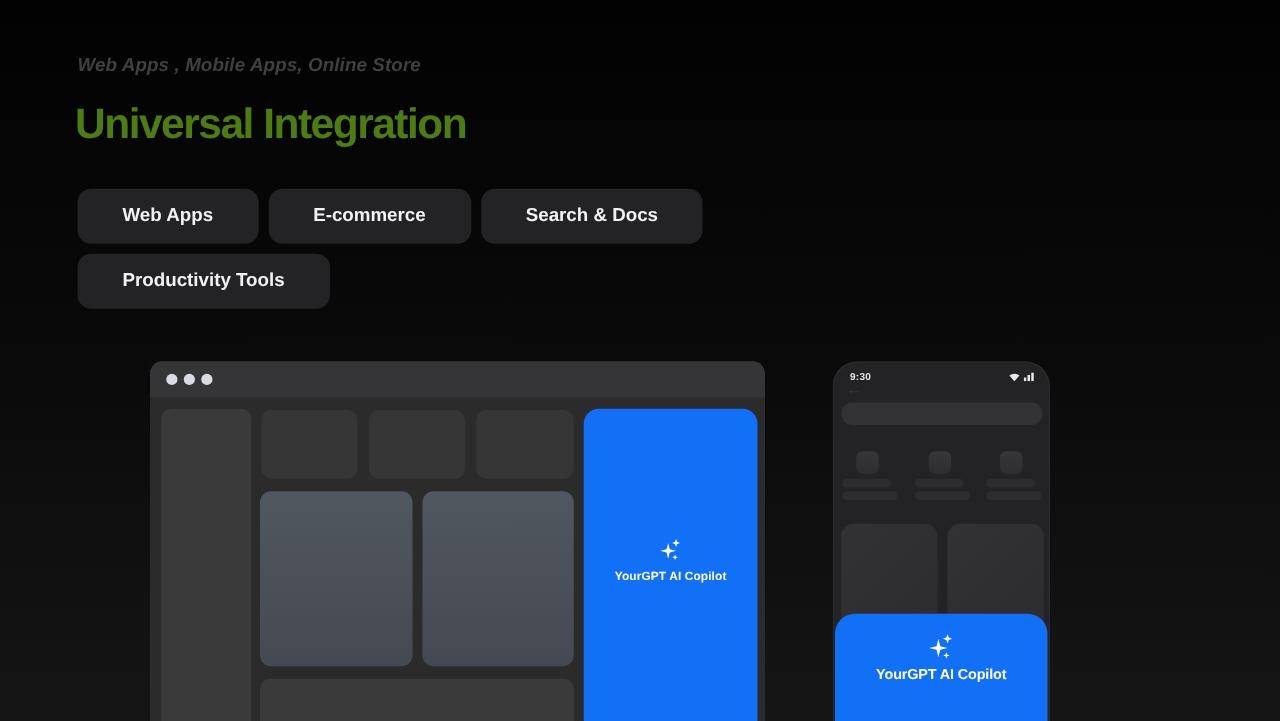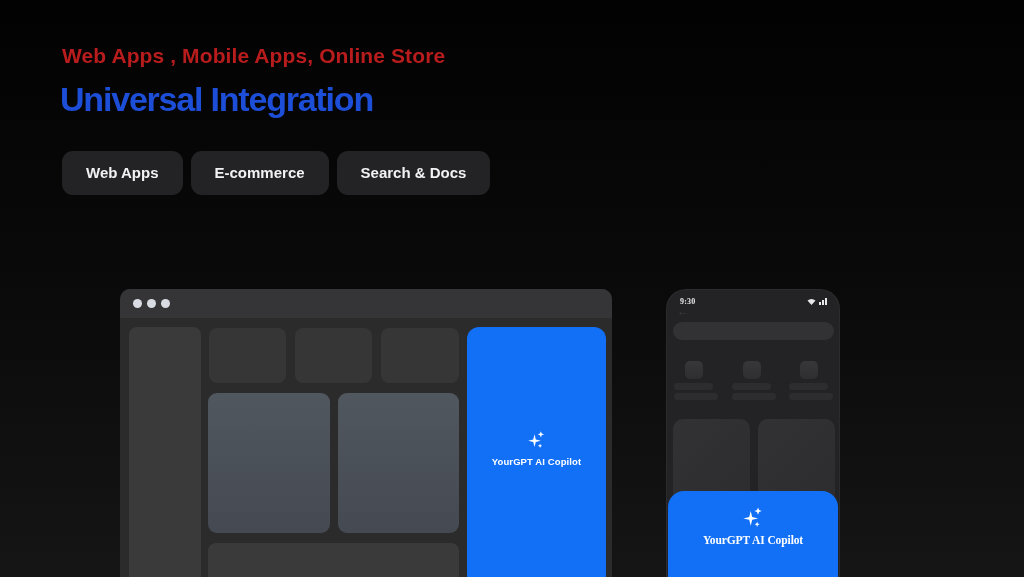--- a/index.html
+++ b/index.html
@@ -8,34 +8,34 @@
     font-family: "Liberation Sans", sans-serif;
     background: linear-gradient(180deg, #020202 0%, #090909 45%, #151515 100%);
     overflow: hidden;
     position: relative;
   }
   .stage { position: absolute; inset: 0; width: 1024px; height: 577px; }
 
   
   .eyebrow {
     position: absolute; left: 62px; top: 44px;
-    font-size: 21px; font-weight: 700; color: #b91c1c; letter-spacing: 0.1px;
+    font-size: 15px; font-weight: 700; color: #404040; letter-spacing: 0.1px; font-style: italic;
   }
   .page-title {
     position: absolute; left: 60px; top: 80px;
-    font-size: 34px; font-weight: 700; color: #1d4ed8; letter-spacing: -1.2px;
+    font-size: 34px; font-weight: 700; color: #4d7c0f; letter-spacing: -1.2px;
   }
 
   
   .pills {
     position: absolute; left: 62px; top: 151px; width: 590px;
     display: flex; flex-wrap: wrap; gap: 8px 8px;
   }
   .pill {
-    height: 44px; line-height: 44px; padding: 0 24px;
+    height: 44px; line-height: 44px; padding: 0 36px;
     background: #232325; border-radius: 11px;
     color: #f2f2f4; font-size: 15px; font-weight: 700;
     white-space: nowrap; cursor: pointer;
   }
 
   
   .browser {
     position: absolute; left: 120px; top: 289px; width: 492px; height: 288px;
     background: #2b2b2c; border-radius: 10px 10px 0 0; overflow: hidden;
   }
@@ -73,21 +73,21 @@
     padding-top: 103px; gap: 7px;
   }
   .copilot-panel .label {
     color: #ffffff; font-size: 9.5px; font-weight: 700; letter-spacing: 0.1px;
   }
 
   
   .phone {
     position: absolute; left: 666px; top: 289px; width: 174px; height: 288px;
     background: #232325; border-radius: 20px 20px 0 0; overflow: hidden;
-    border: 1px solid rgba(255,255,255,0.04); border-bottom: none; font-family: Liberation Serif, serif;
+    border: 1px solid rgba(255,255,255,0.04); border-bottom: none;
   }
   .ph-status {
     position: absolute; left: 0; top: 5px; right: 0; height: 12px;
     display: flex; align-items: center; justify-content: space-between;
     padding: 0 11px 0 13px;
   }
   .ph-time { color: #e8e8ea; font-size: 8px; font-weight: 700; letter-spacing: 0.2px; }
   .ph-status-icons { display: flex; align-items: flex-end; gap: 3px; }
   .ph-status-icons svg { display: block; fill: #e8e8ea; }
   .ph-back {
@@ -131,20 +131,21 @@
 
 <div class="stage">
 
   <div class="eyebrow">Web Apps , Mobile Apps, Online Store</div>
   <h1 class="page-title">Universal Integration</h1>
 
   <div class="pills">
     <div class="pill">Web Apps</div>
     <div class="pill">E-commerce</div>
     <div class="pill">Search &amp; Docs</div>
+    <div class="pill">Productivity Tools</div>
   </div>
 
   <div class="browser">
     <div class="titlebar">
       <span class="win-dot"></span>
       <span class="win-dot"></span>
       <span class="win-dot"></span>
     </div>
     <div class="b-sidebar"></div>
     <div class="b-toprow">

